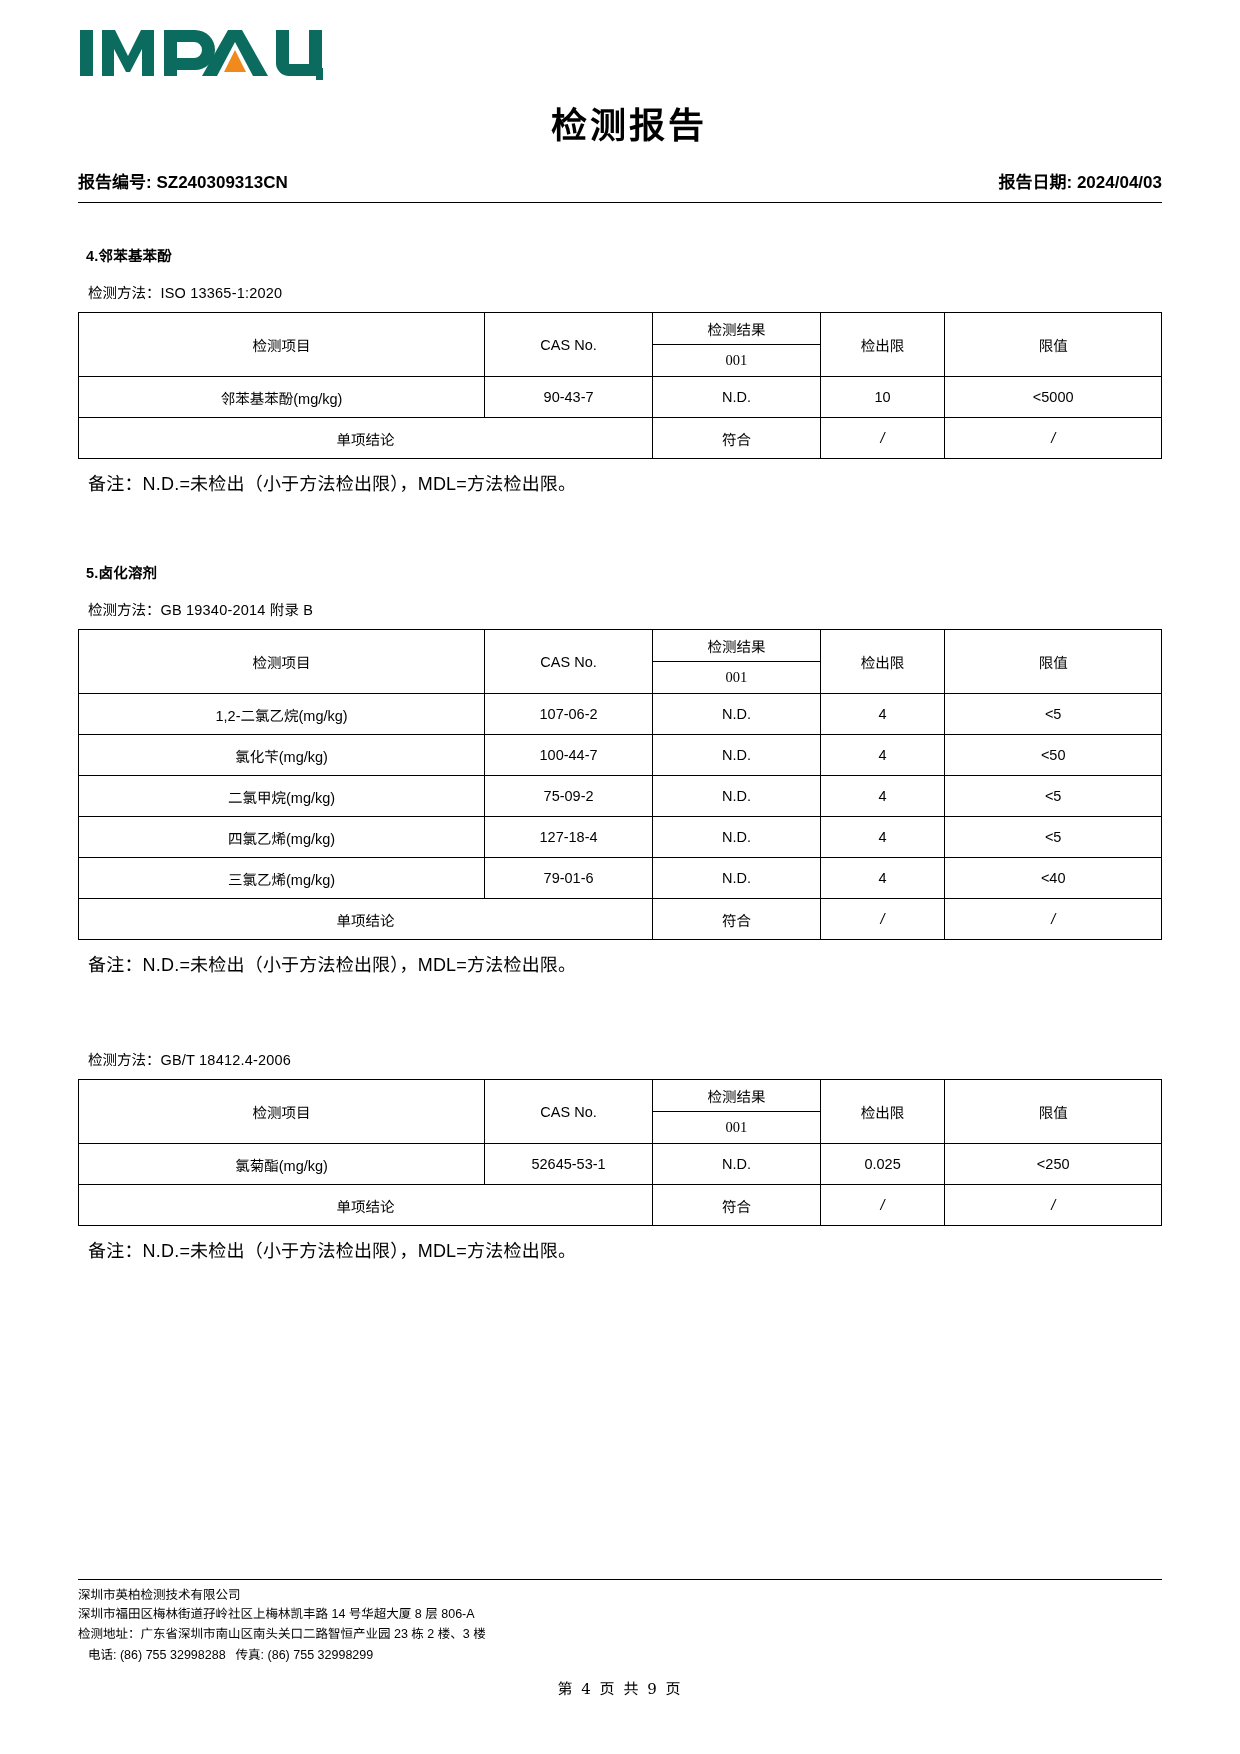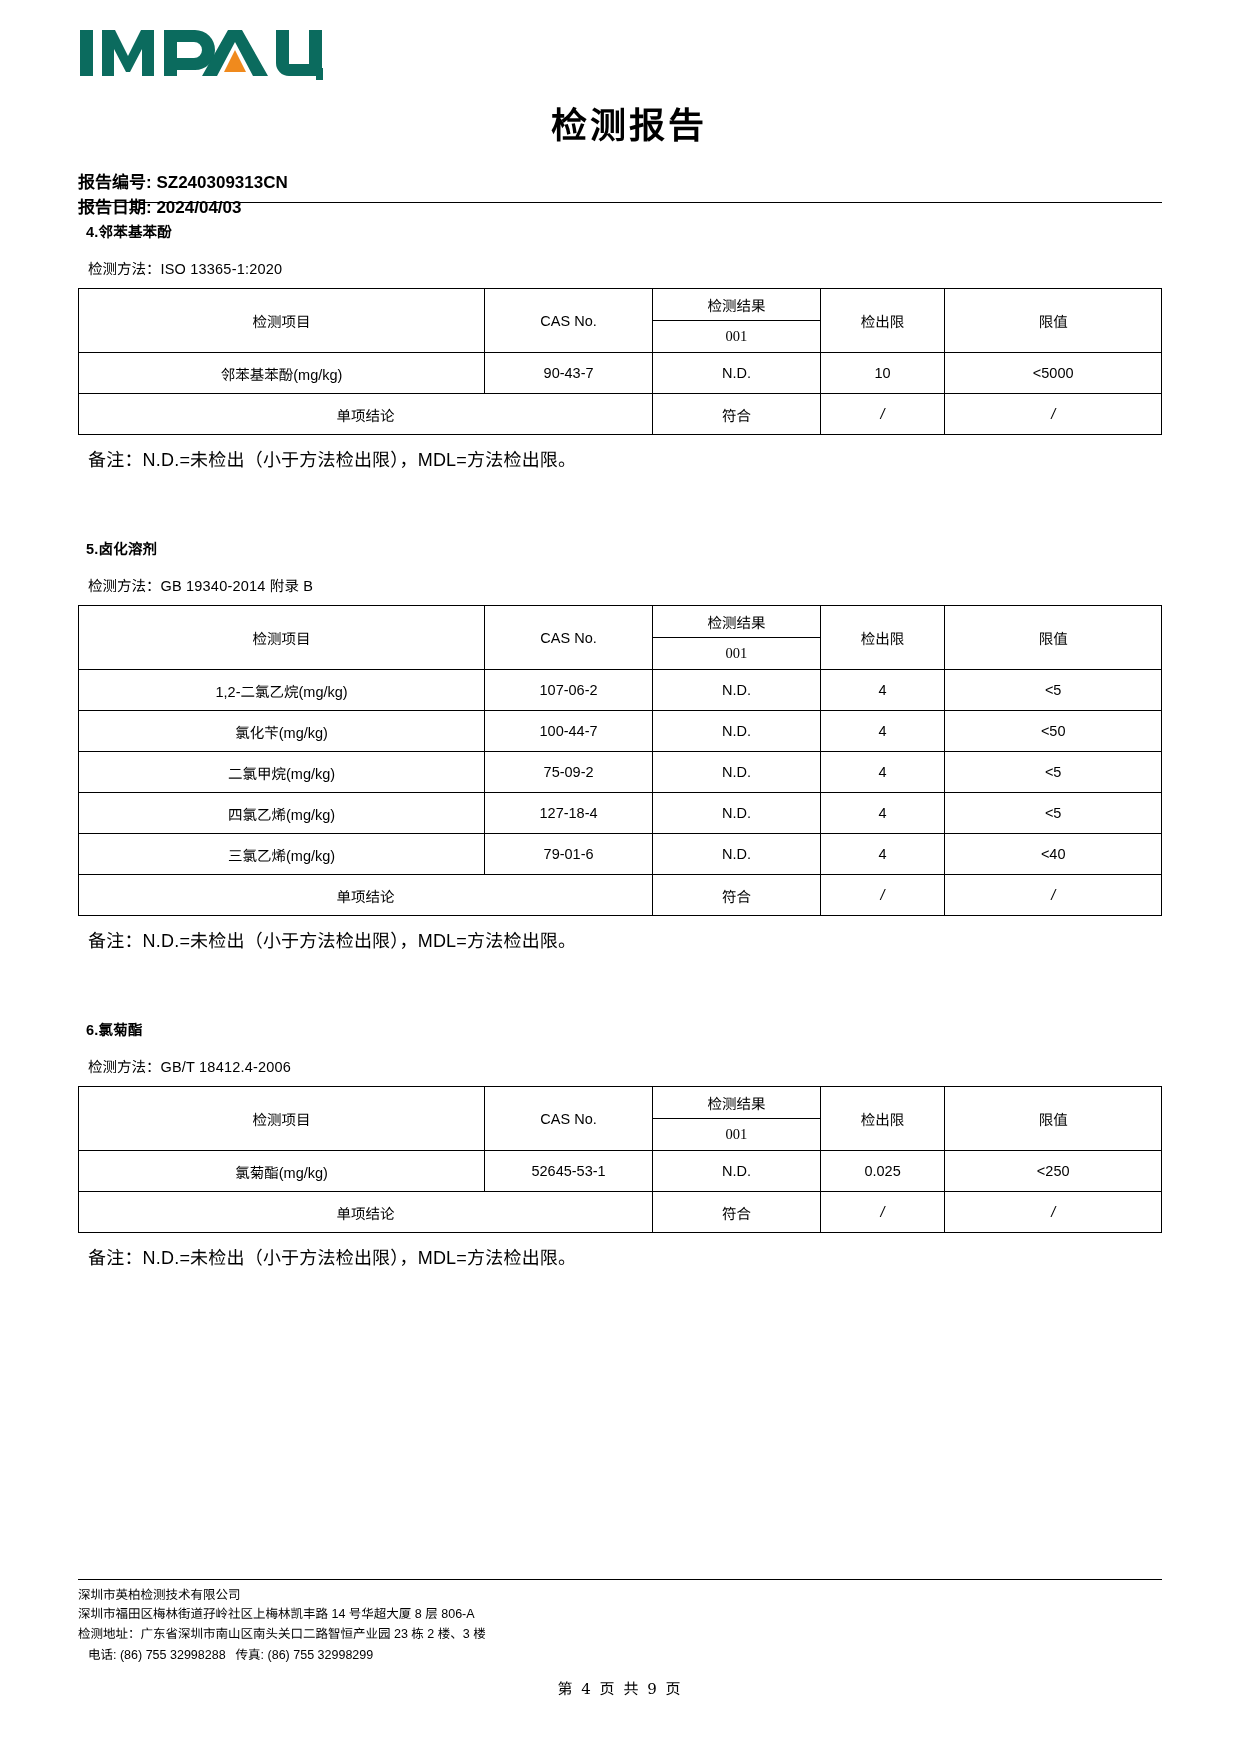--- a/index.html
+++ b/index.html
@@ -53,39 +53,38 @@
     position: absolute;
     left: 78px;
     right: 78px;
     top: 168px;
     display: flex;
     justify-content: space-between;
     align-items: baseline;
     font-size: 17px;
     font-weight: 700;
     font-family: "Liberation Sans", "DejaVu Sans", sans-serif;
-    flex-direction: column;
   }
   .meta-item { white-space: nowrap; }
 
   .meta-rule {
     position: absolute;
     left: 78px;
     right: 78px;
     top: 202px;
     border-top: 1.5px solid #000;
     height: 0;
   }
 
   
   .content {
     position: absolute;
     left: 78px;
     right: 78px;
-    top: 210px;
+    top: 234px;
   }
 
   .section { margin-bottom: 4px; }
 
   .section-heading {
     font-size: 14.5px;
     font-weight: 700;
     margin: 0 0 0 8px;
     padding-top: 10px;
     letter-spacing: 0.2px;
@@ -333,21 +332,20 @@
           </tr>
         </tbody>
       </table>
 
       <div class="note-line">备注：N.D.=未检出（小于方法检出限），MDL=方法检出限。</div>
     </div>
 
     <div class="gap-xl"></div>
 
     <div class="section">
-      <div class="section-heading">6.氯菊酯</div>
       <div class="method-line">
         <span class="method-label">检测方法：</span><span class="method-value">GB/T 18412.4-2006</span>
       </div>
 
       <table class="rpt">
         <colgroup>
           <col class="c-item">
             <col class="c-cas">
             <col class="c-result">
             <col class="c-mdl">

